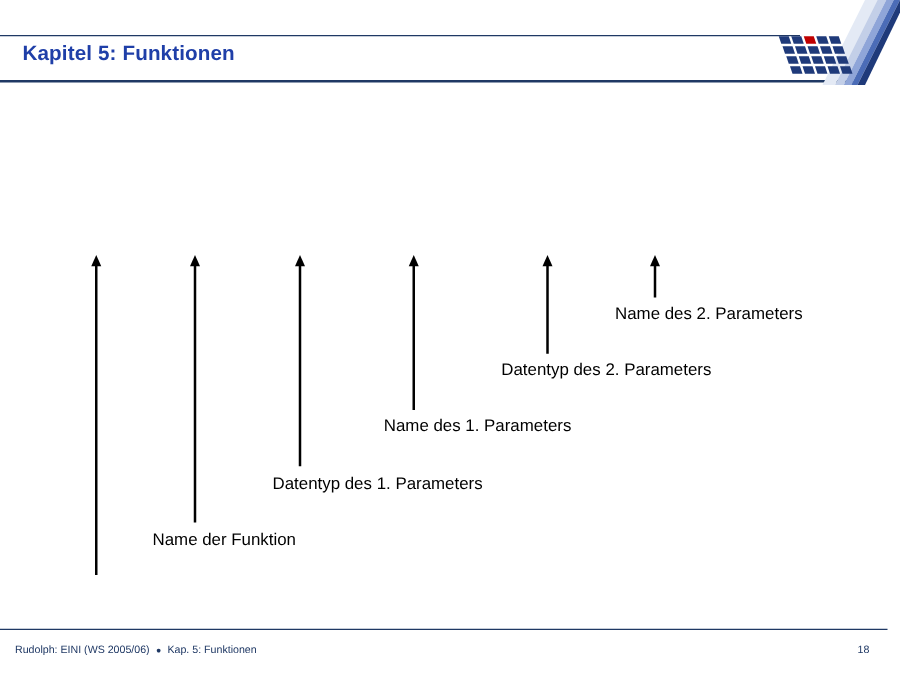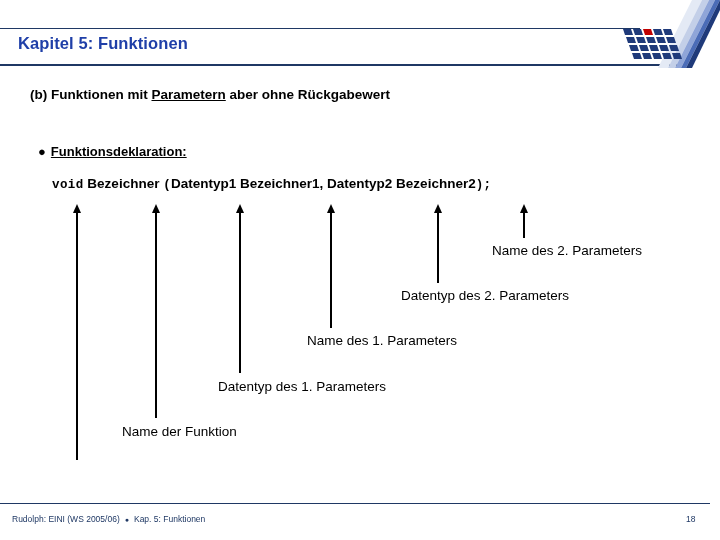--- a/index.html
+++ b/index.html
@@ -206,31 +206,22 @@
 
         <polygon points="18,53 26,53 28,59 20,59"></polygon>
         <polygon points="28,53 36,53 38,59 30,59"></polygon>
         <polygon points="38,53 46,53 48,59 40,59"></polygon>
         <polygon points="48,53 56,53 58,59 50,59"></polygon>
         <polygon points="58,53 66,53 68,59 60,59"></polygon>
       </g>
     </svg>
   </div>
 
-  <div id="heading-b" class="blk">
-    <span>(b) Funktionen mit </span><u>Parametern</u><span> aber ohne Rückgabewert</span>
-  </div>
-
-  <div id="bullet-decl" class="blk">
-    <span class="dot">●</span><span class="lbl">Funktionsdeklaration:</span>
-  </div>
-
-  <div id="code-line" class="blk">
-    <span class="mono">void</span><span> Bezeichner </span><span class="mono">(</span><span>Datentyp1 Bezeichner1, Datentyp2 Bezeichner2</span><span class="mono">)</span><span class="mono">;</span>
-  </div>
+
+
 
   <div id="annotations">
       <div class="arrow" style="left: 523px; top: 204px;">
         <div class="head"></div>
         <div class="shaft" style="top:7px;height:27px;"></div>
       </div>
       <div class="callout" style="left: 492px; top: 243px;">Name des 2. Parameters</div>
       <div class="arrow" style="left: 437px; top: 204px;">
         <div class="head"></div>
         <div class="shaft" style="top:7px;height:72px;"></div>

